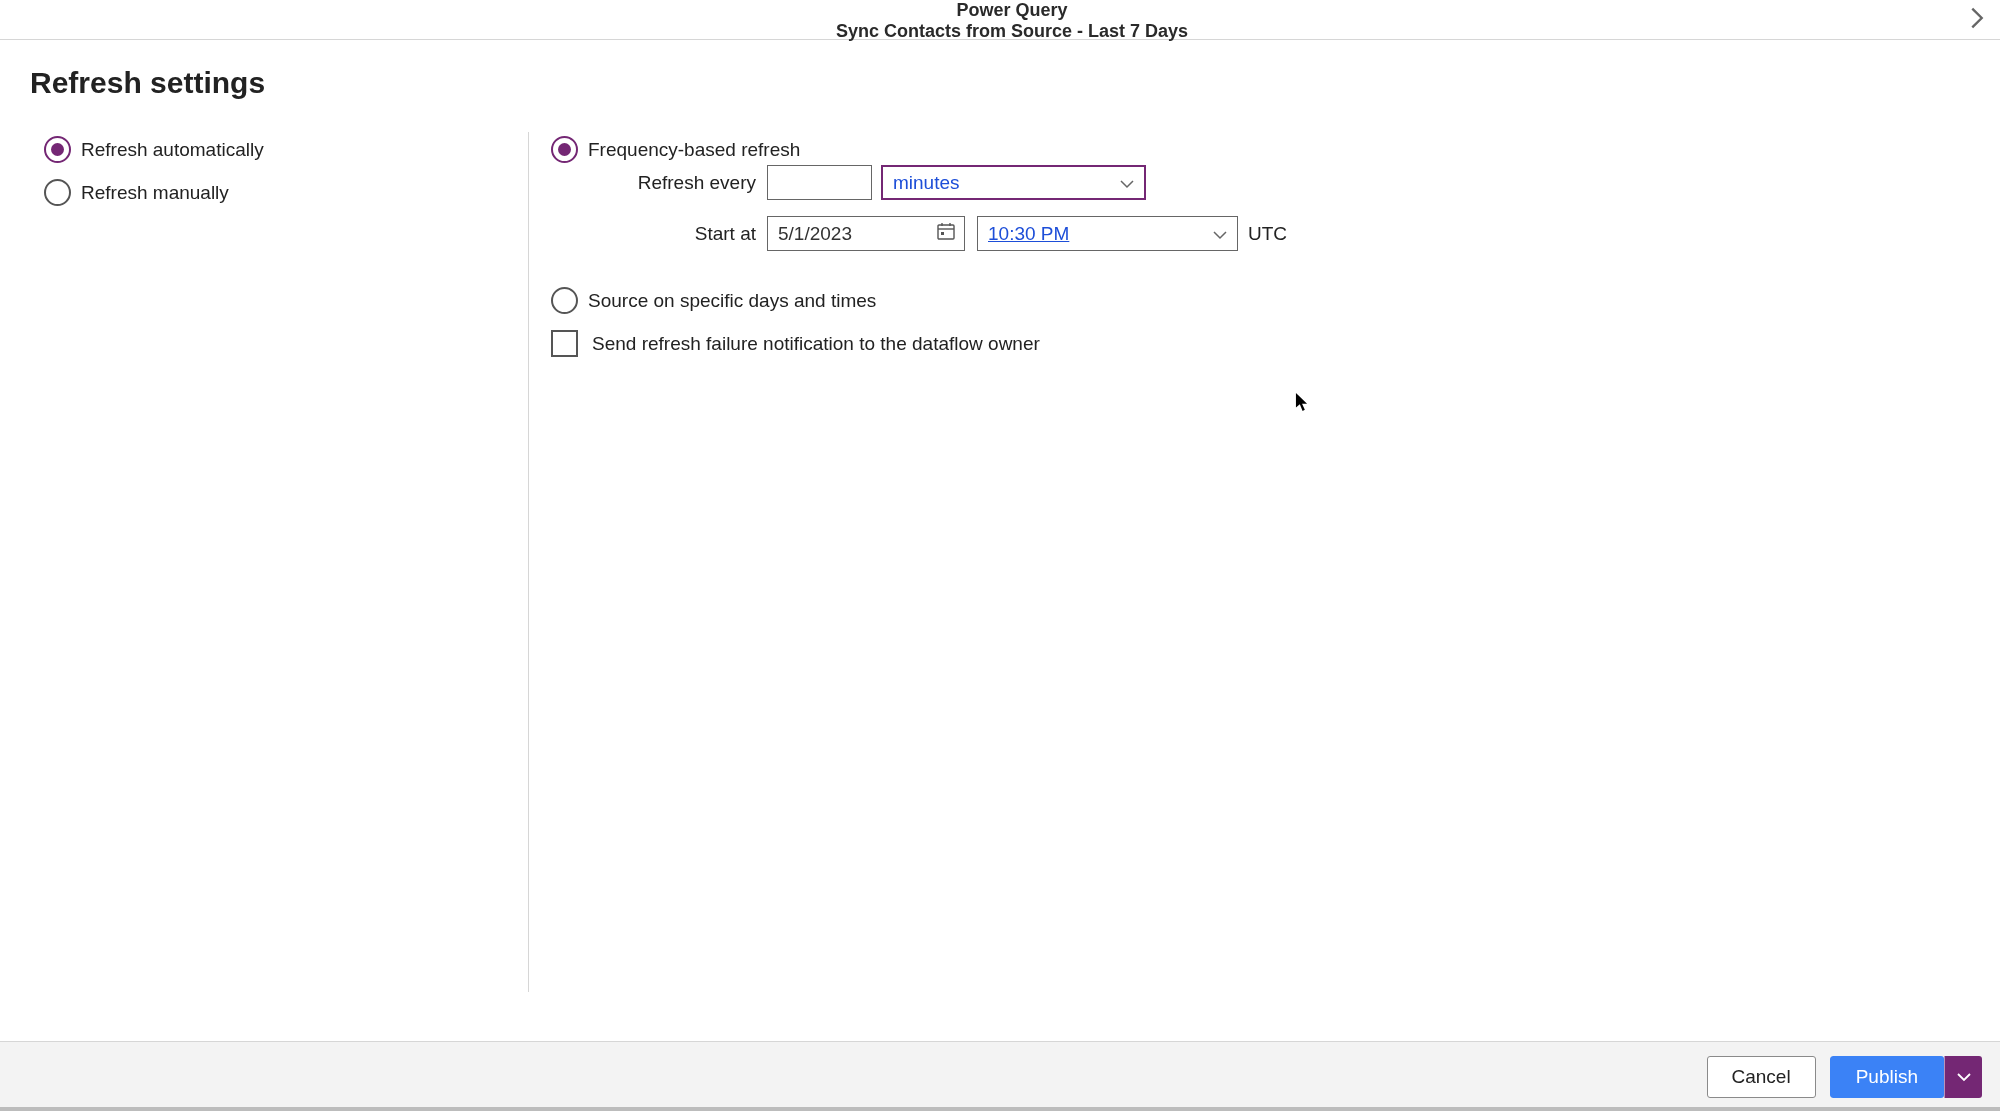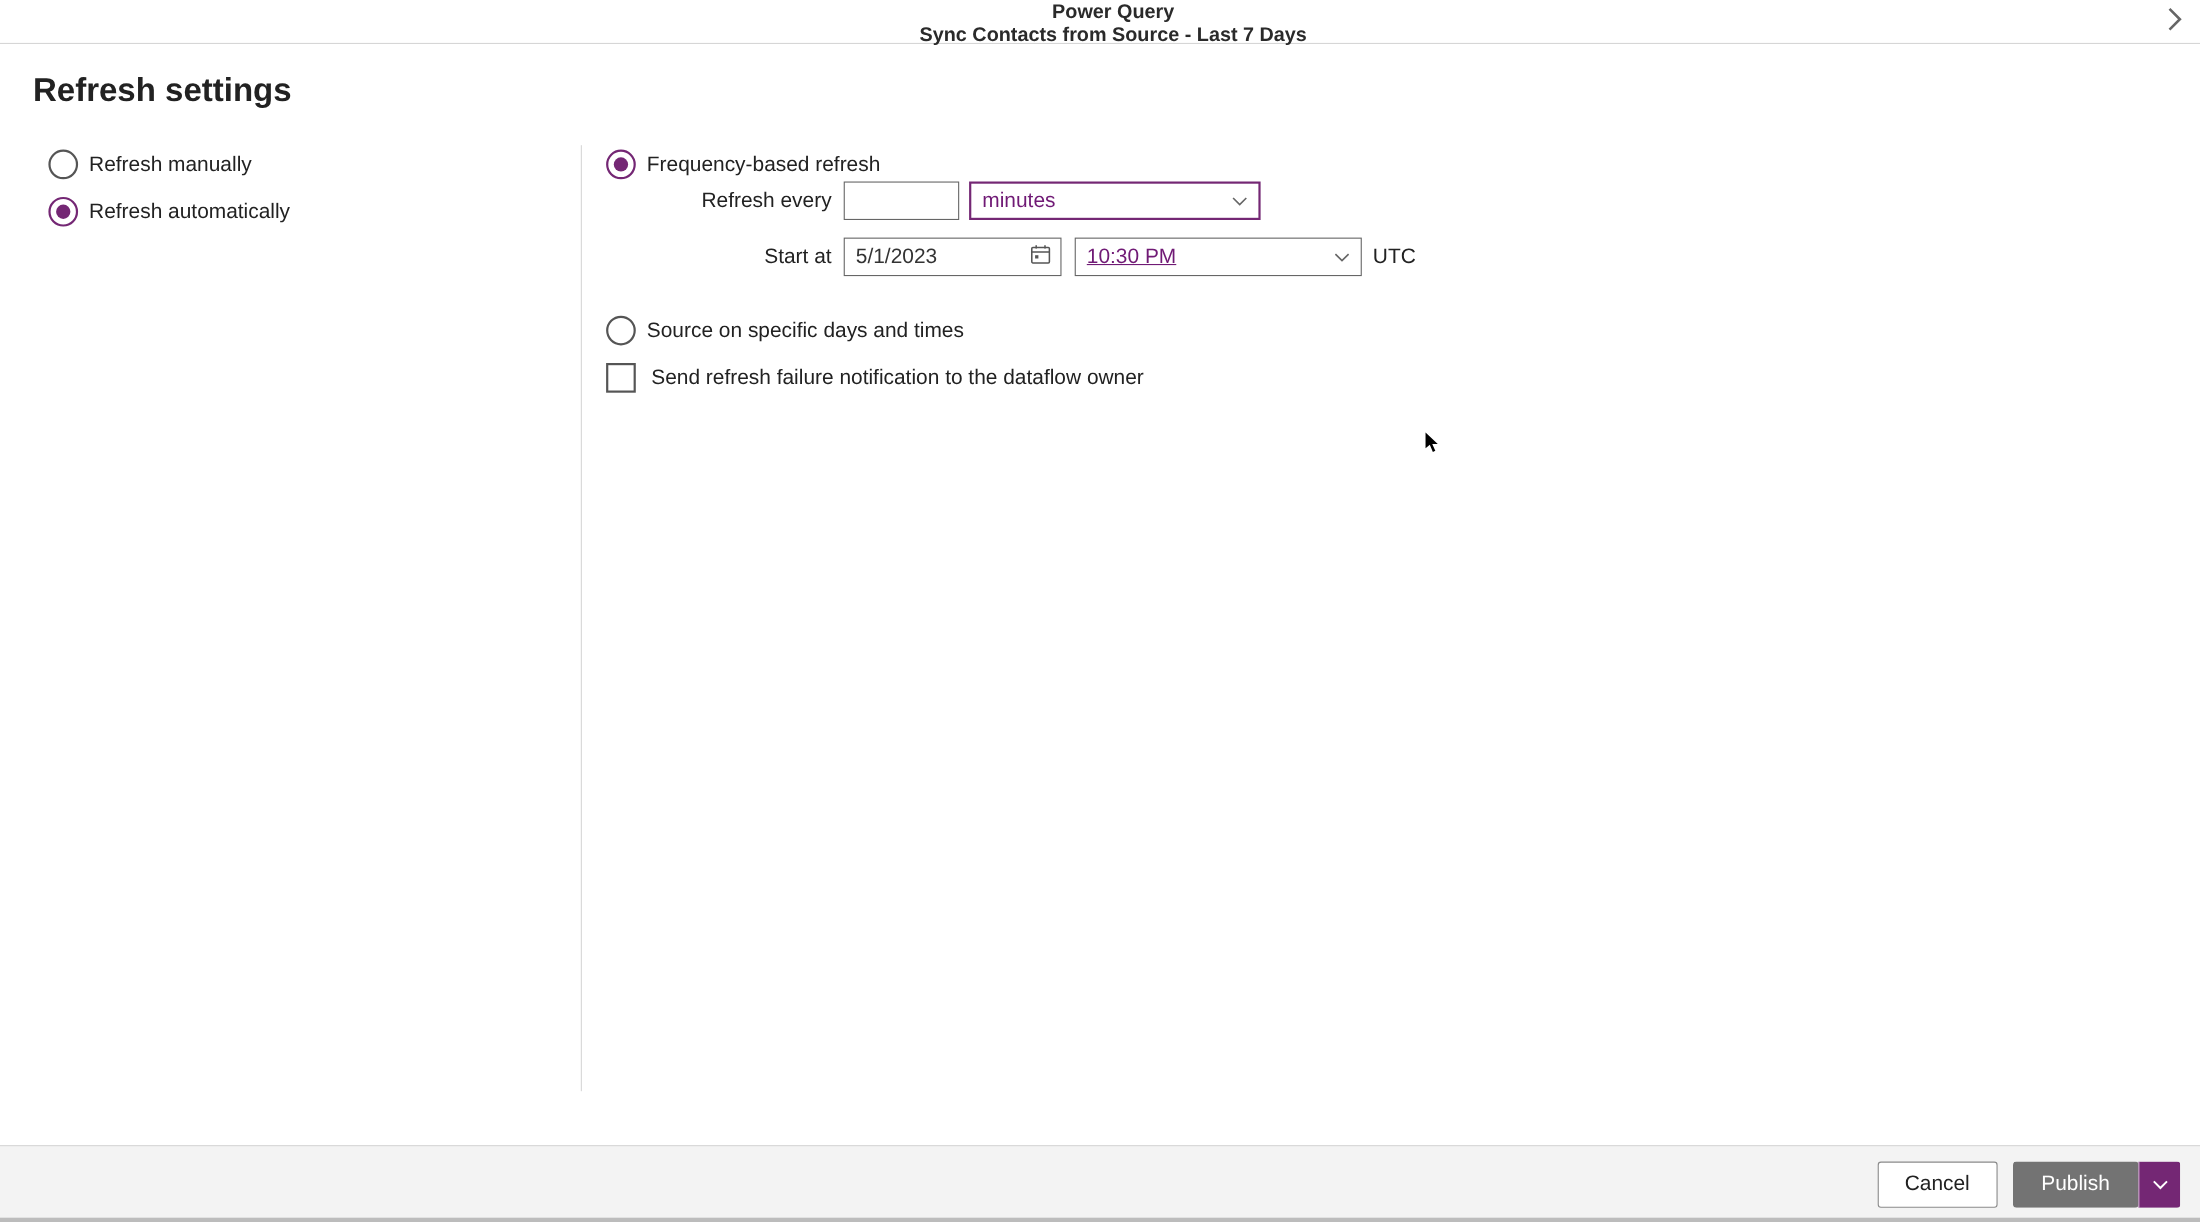--- a/index.html
+++ b/index.html
@@ -128,21 +128,21 @@
 
   .select-box {
     height: 35px;
     border: 1px solid #666;
     background: #fff;
     display: flex;
     align-items: center;
     justify-content: space-between;
     padding: 0 10px 0 10px;
     font-size: 19px;
-    color: #701a75;
+    color: #1d4ed8;
     cursor: pointer;
   }
   .select-box.unit-select {
     width: 265px;
     margin-left: 9px;
     border: 2px solid #742774;
   }
   .select-box.time-select {
     width: 261px;
     margin-left: 12px;
@@ -242,21 +242,21 @@
     color: #222;
     padding: 0 24px;
   }
   .btn-publish-wrap {
     display: flex;
     height: 42px;
     border-radius: 3px;
     overflow: hidden;
   }
   .btn-publish {
-    background: #737373;
+    background: #3b82f6;
     color: #fff;
     border: none;
     padding: 0 26px;
     height: 42px;
   }
   .btn-publish-split {
     background: #742774;
     color: #fff;
     width: 38px;
     border-left: 1px solid rgba(255,255,255,.5);
@@ -279,28 +279,28 @@
       </svg>
   </span>
 </div>
 
 <h1 class="page-heading">Refresh settings</h1>
 
 <div class="body-area">
 
   <div class="left-col">
     <div class="radio-row">
+      <span class="radio-outer selected">
+          <span class="radio-inner"></span>
+        </span>
+      <span class="radio-label">Refresh automatically</span>
+    </div>
+    <div class="radio-row">
       <span class="radio-outer"></span>
       <span class="radio-label">Refresh manually</span>
-    </div>
-    <div class="radio-row">
-      <span class="radio-outer selected">
-          <span class="radio-inner"></span>
-        </span>
-      <span class="radio-label">Refresh automatically</span>
     </div>
   </div>
 
   <div class="right-col">
 
     <div class="radio-row freq">
       <span class="radio-outer selected">
           <span class="radio-inner"></span>
         </span>
       <span class="radio-label">Frequency-based refresh</span>

